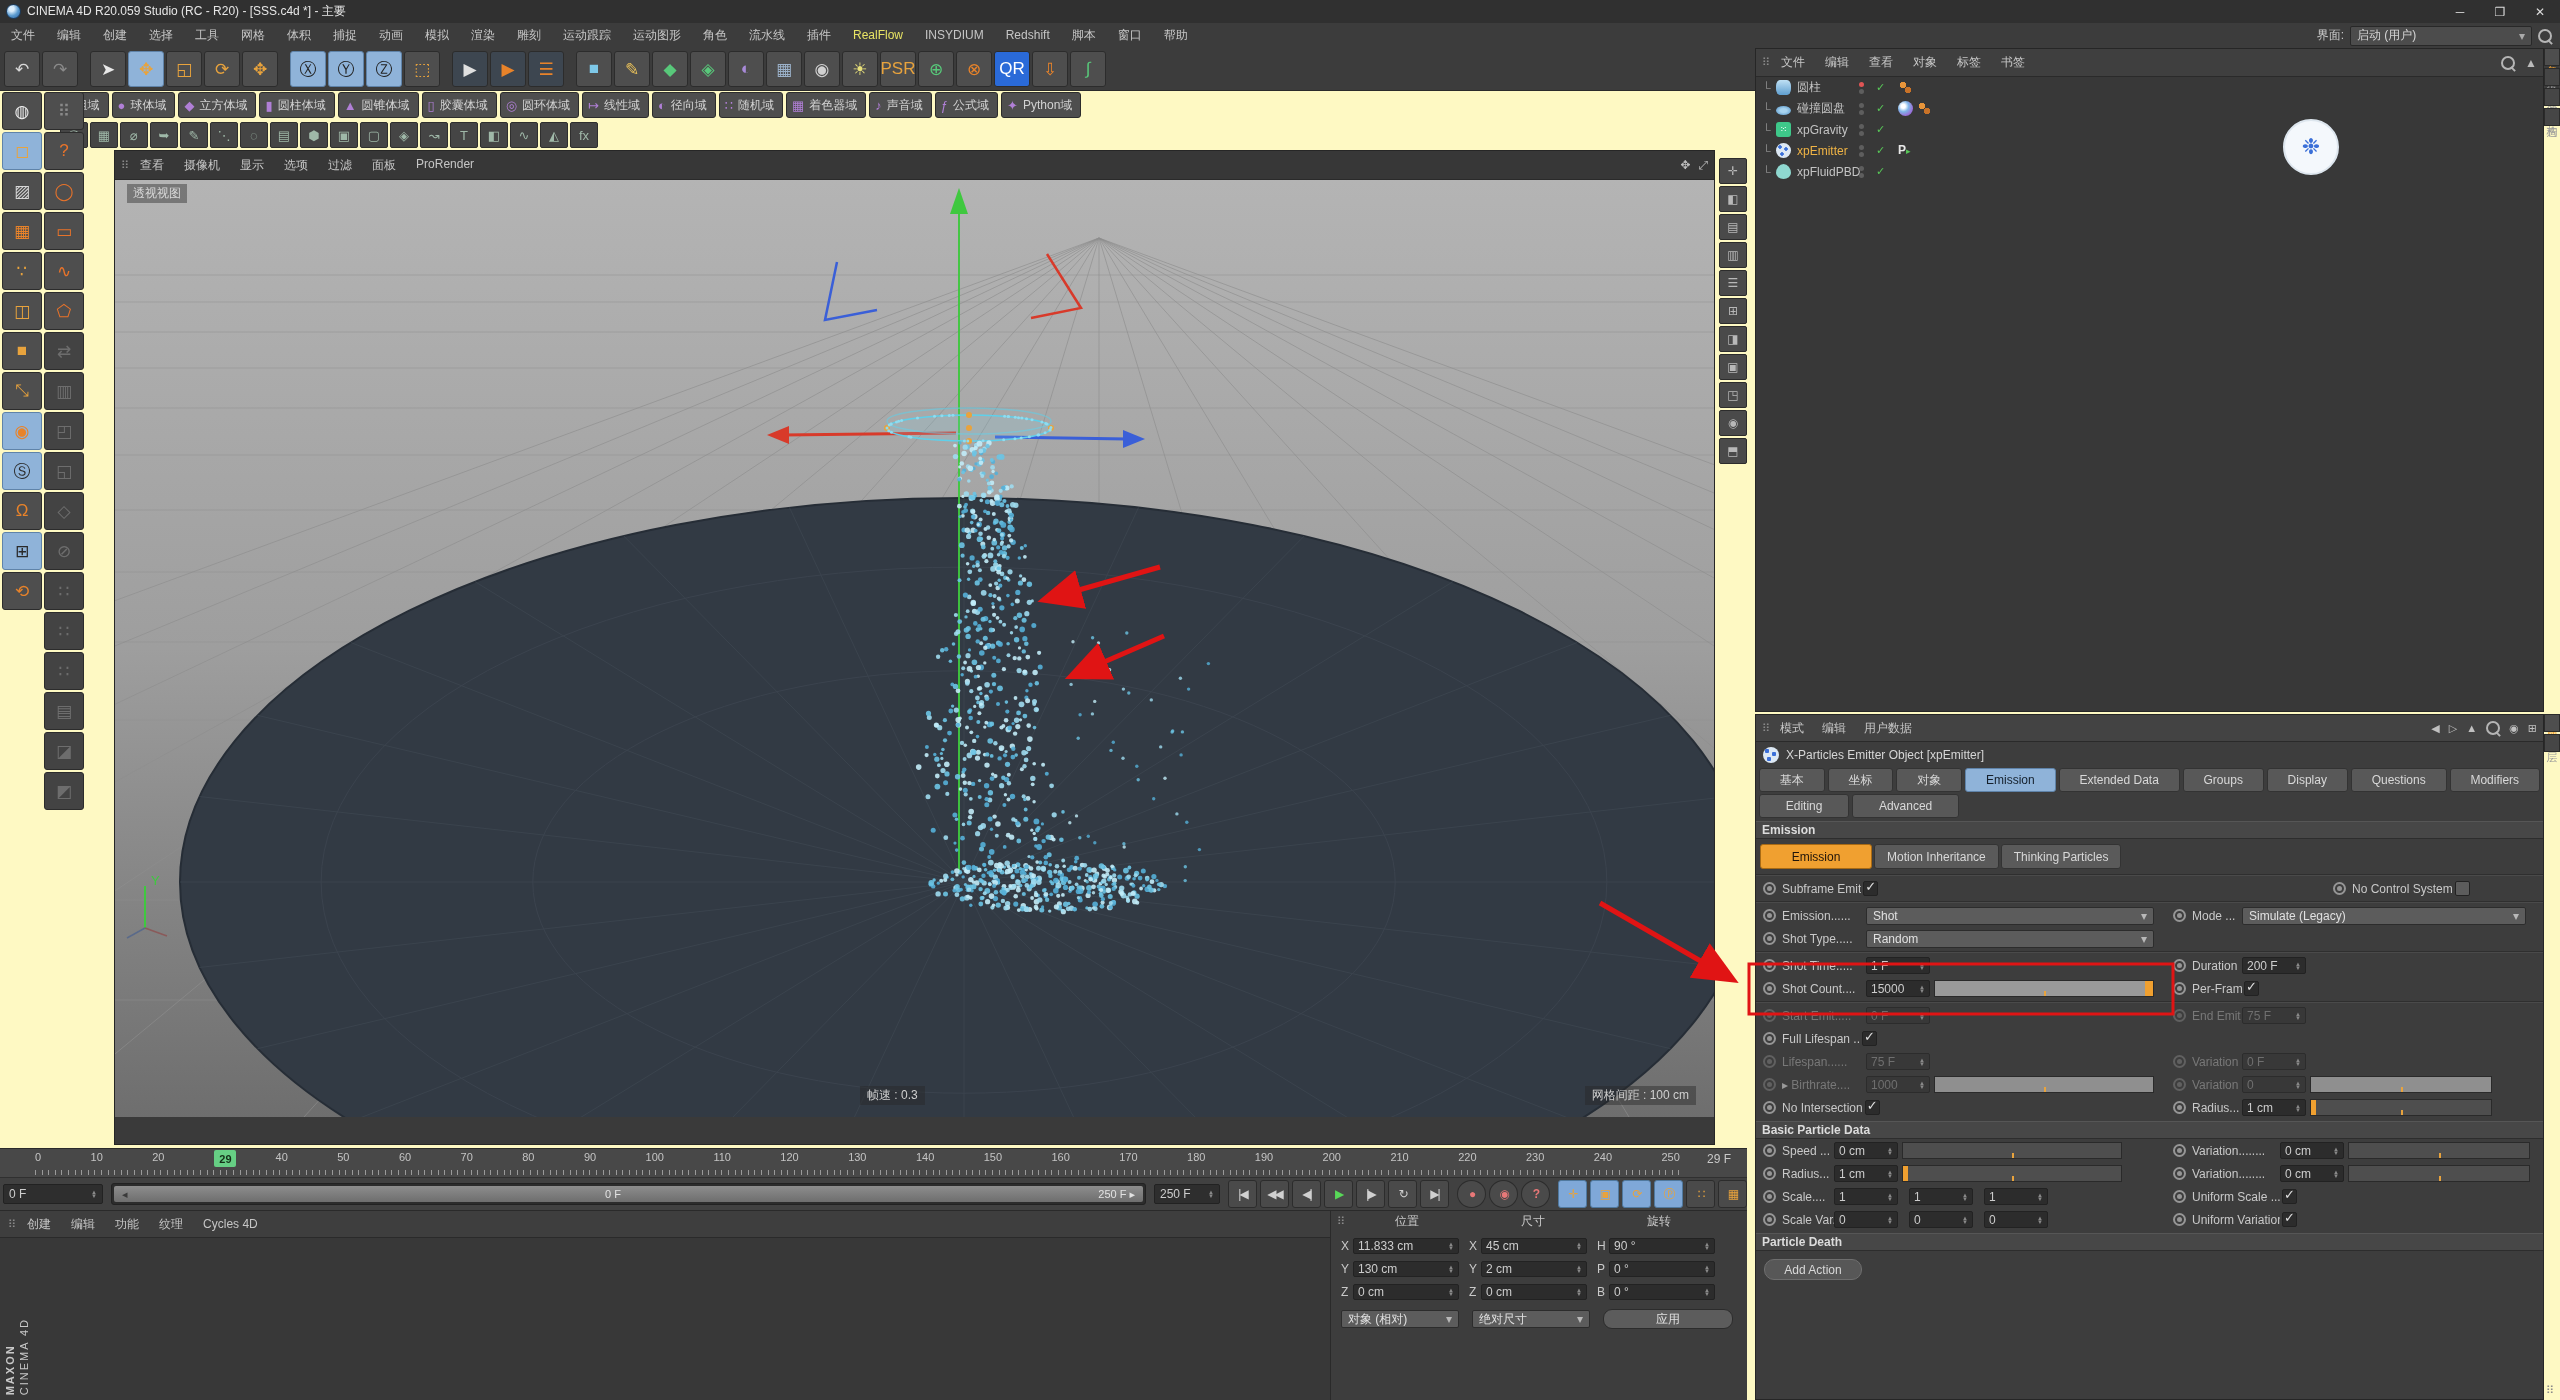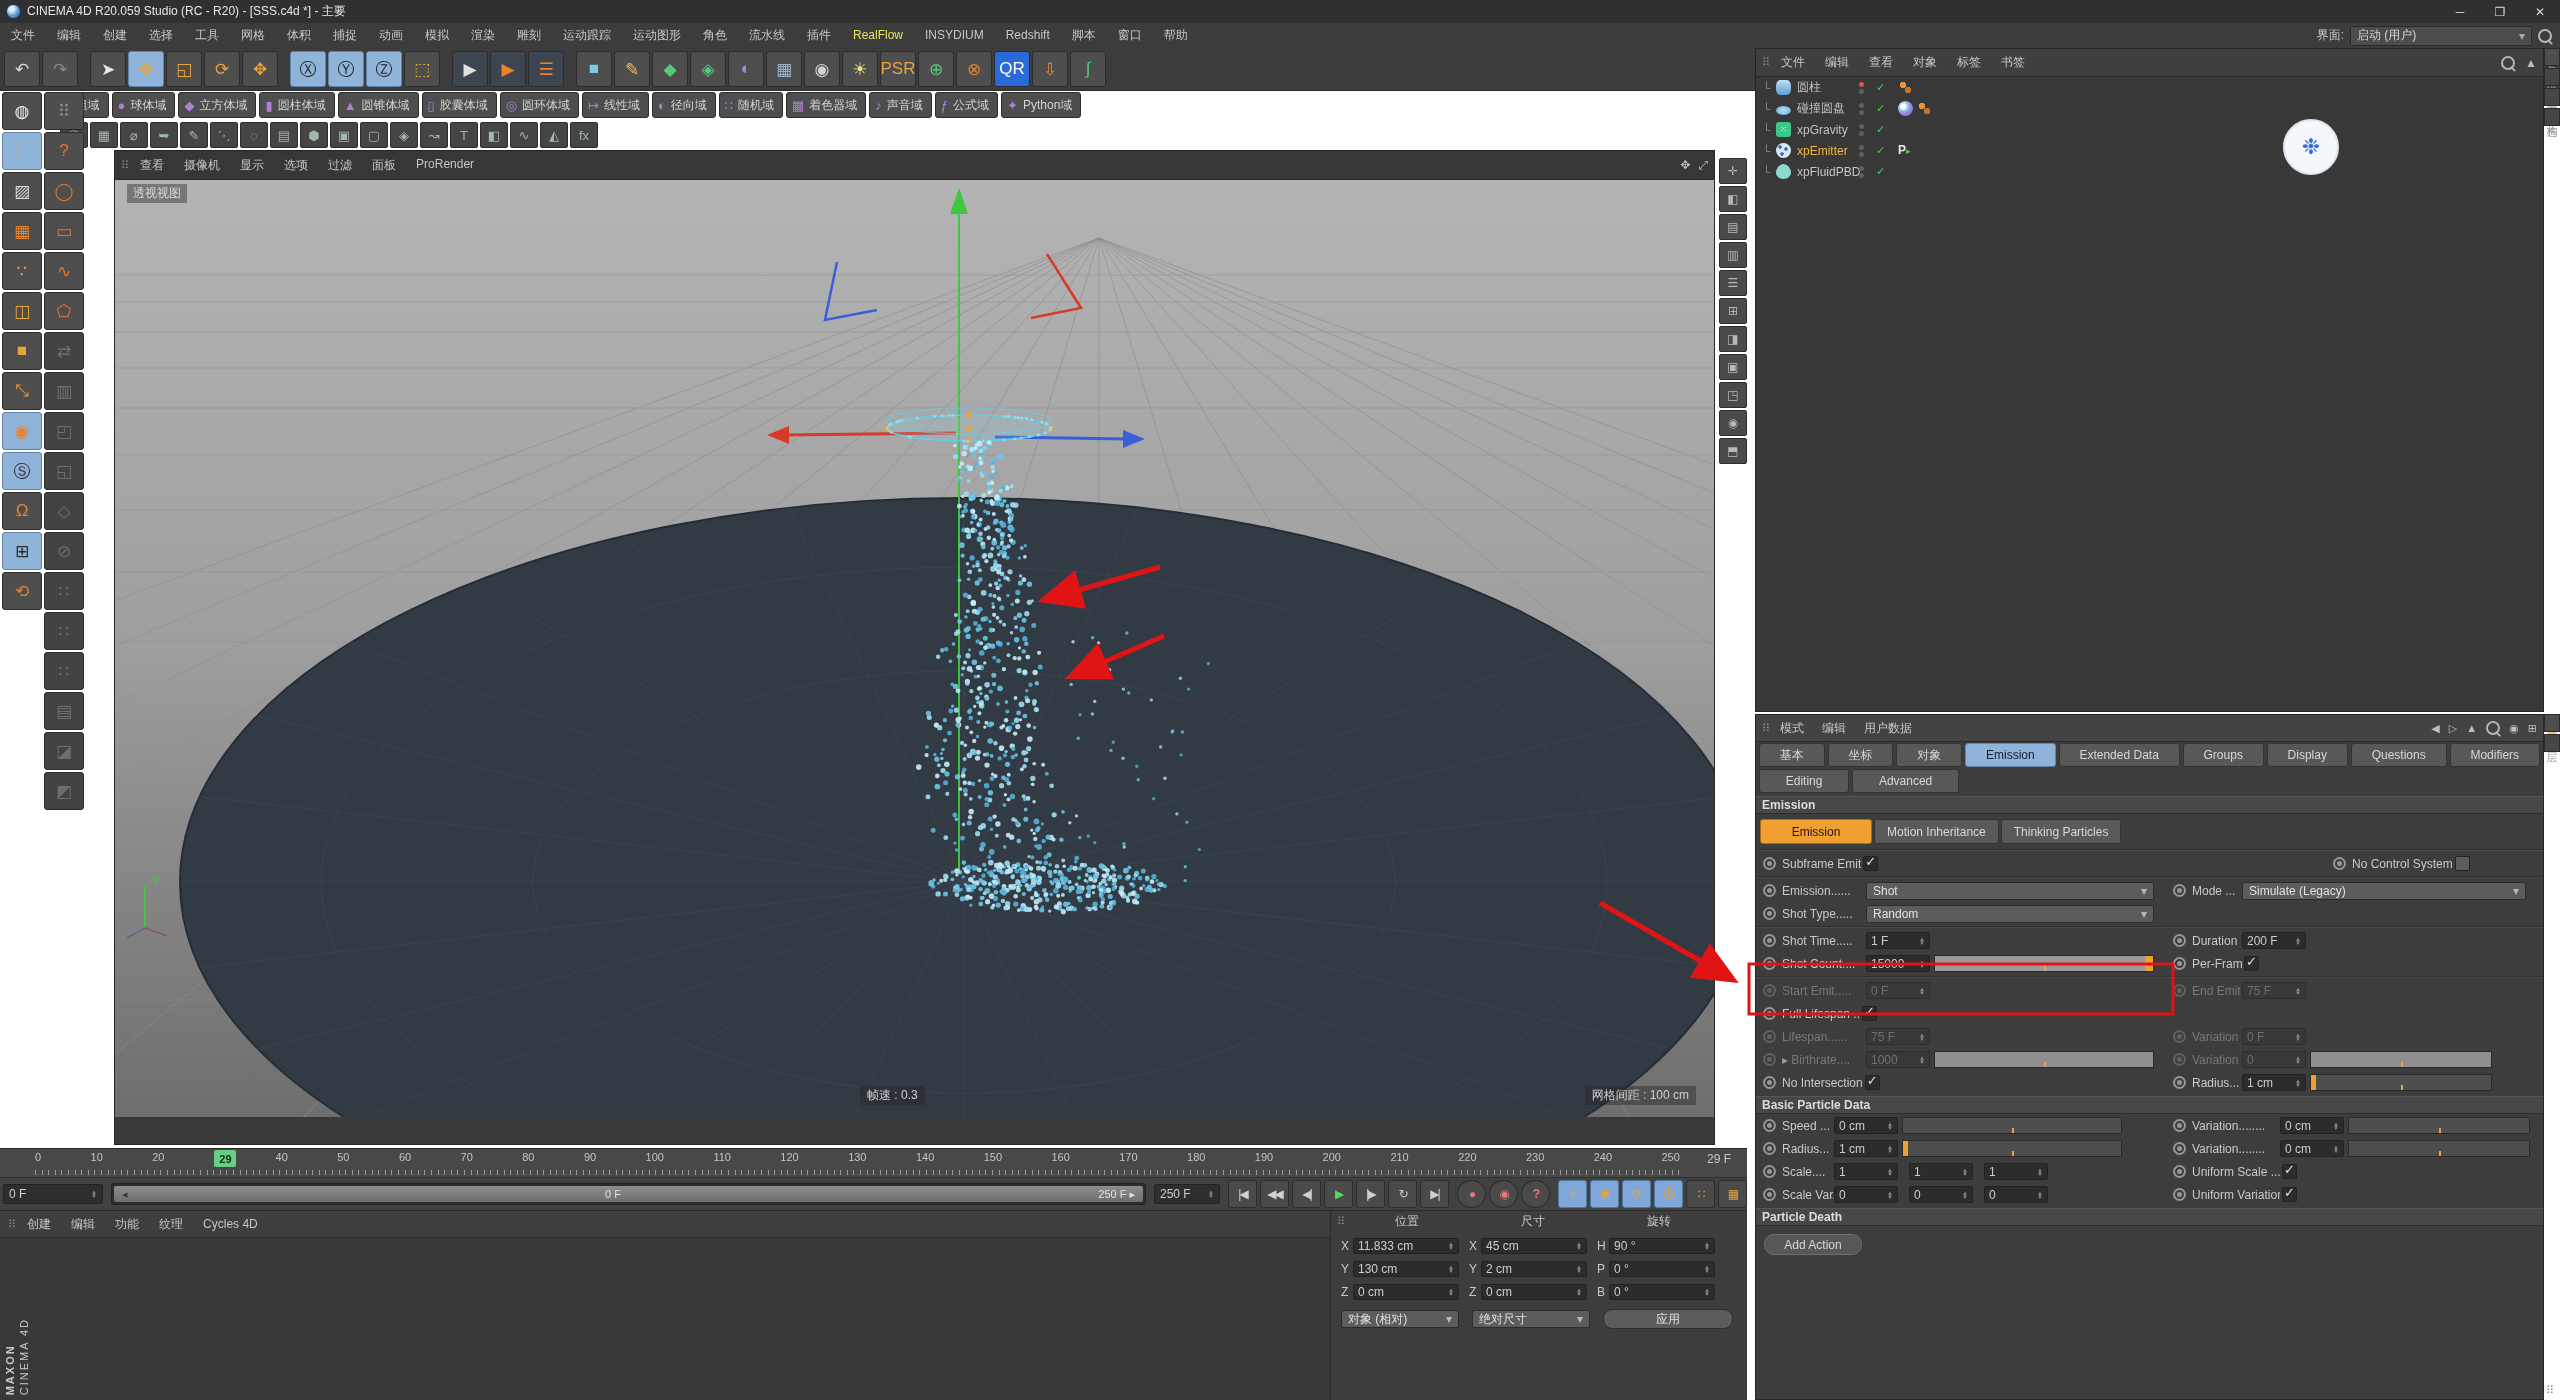--- a/index.html
+++ b/index.html
@@ -1,16 +1,16 @@
 <!DOCTYPE html>
 <html><head>
 <meta charset="utf-8">
 <style>
   html,body{margin:0;padding:0;background:#2a2a2a;}
-  #app{position:relative;width:2560px;height:1400px;overflow:hidden;background:#ffffff;
+  #app{position:relative;width:2560px;height:1400px;overflow:hidden;background:#fef9c3;
        font-family:"Liberation Sans","DejaVu Sans",sans-serif;font-size:12px;color:#c9c9c9;
        -webkit-user-select:none;user-select:none;}
   .abs{position:absolute;}
   
   #titlebar{left:0;top:0;width:2560px;height:23px;background:#303030;display:flex;align-items:center;color:#e6e6e6;}
   #c4dlogo{width:13px;height:13px;border-radius:50%;margin:0 6px 0 6px;
      background:radial-gradient(circle at 35% 30%,#dceefc 0 20%,#5b9bd0 55%,#2a5f9e 100%);border:1px solid #1c3c5e;}
   .winbtns{margin-left:auto;display:flex;}
   .winbtn{width:40px;height:23px;display:flex;align-items:center;justify-content:center;color:#dcdcdc;font-size:12px;}
   
@@ -1744,20 +1744,24 @@
       <div id="attricons">
 
       <span>◀</span>
           <span>▷</span>
           <span>▲</span>
           <span class="mag"></span>
           <span>◉</span>
           <span>⊞</span>
         </div>
     </div>
+    <div id="attrtitle">
+      <div id="attrobjicon"></div>
+      <span>X-Particles Emitter Object [xpEmitter]</span>
+    </div>
     <div class="tabrow">
 
     <div class="atab">基本</div>
         <div class="atab">坐标</div>
         <div class="atab">对象</div>
         <div class="atab on">Emission</div>
         <div class="atab">Extended Data</div>
         <div class="atab">Groups</div>
         <div class="atab">Display</div>
         <div class="atab">Questions</div>

